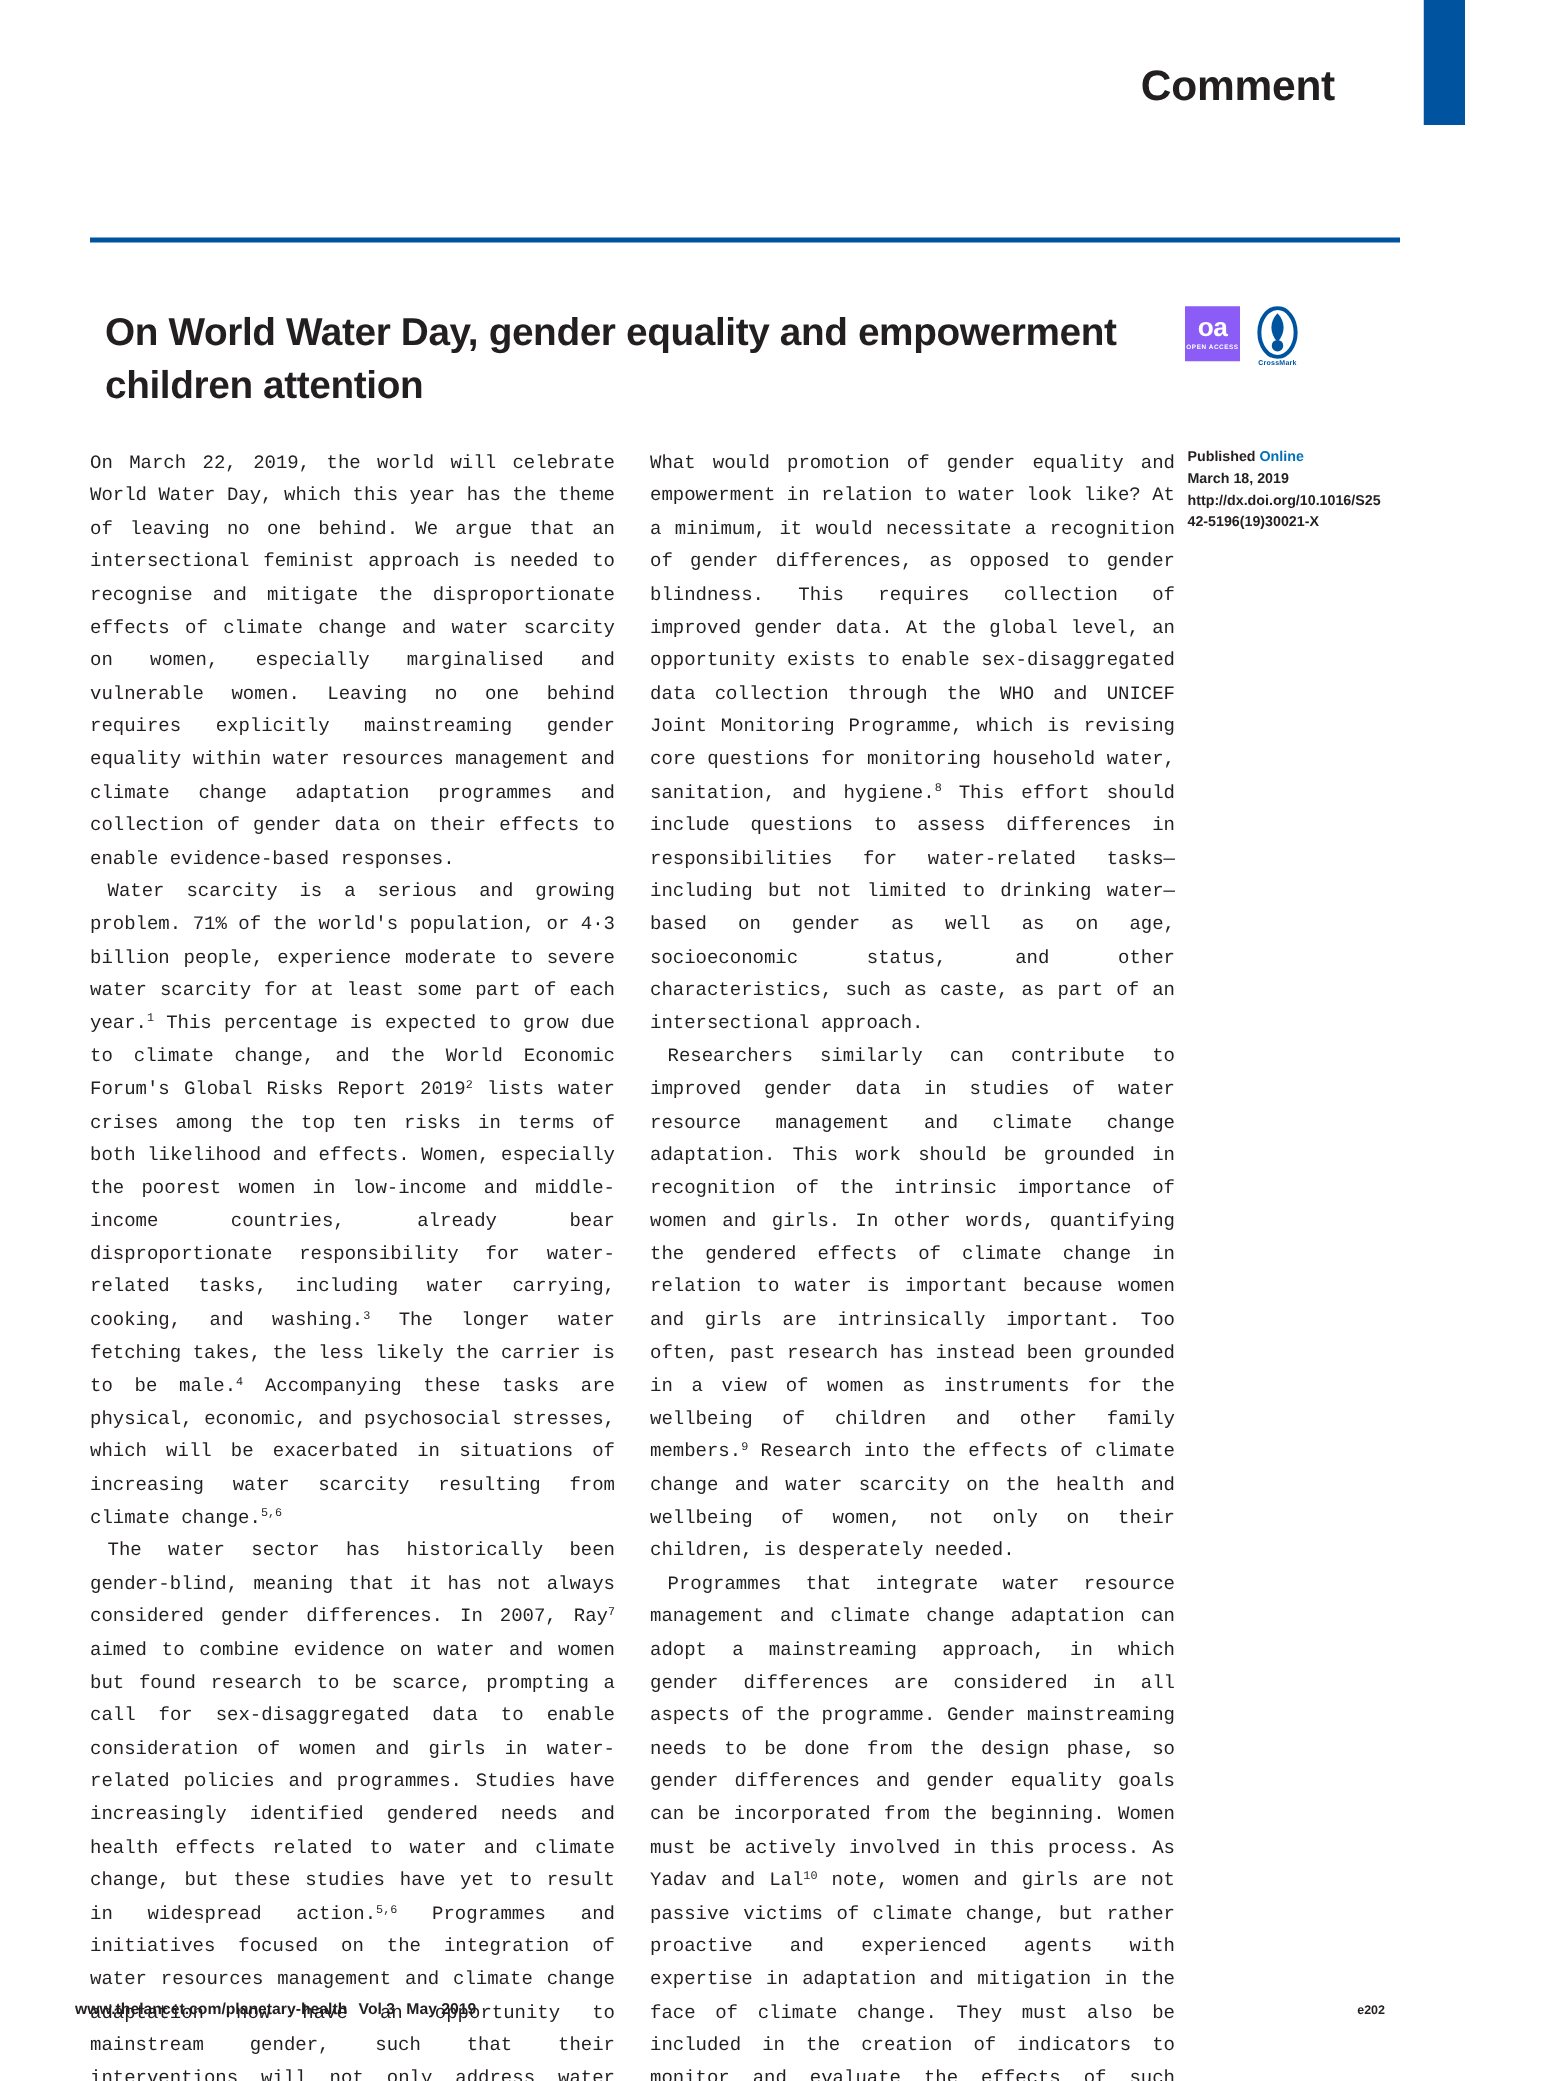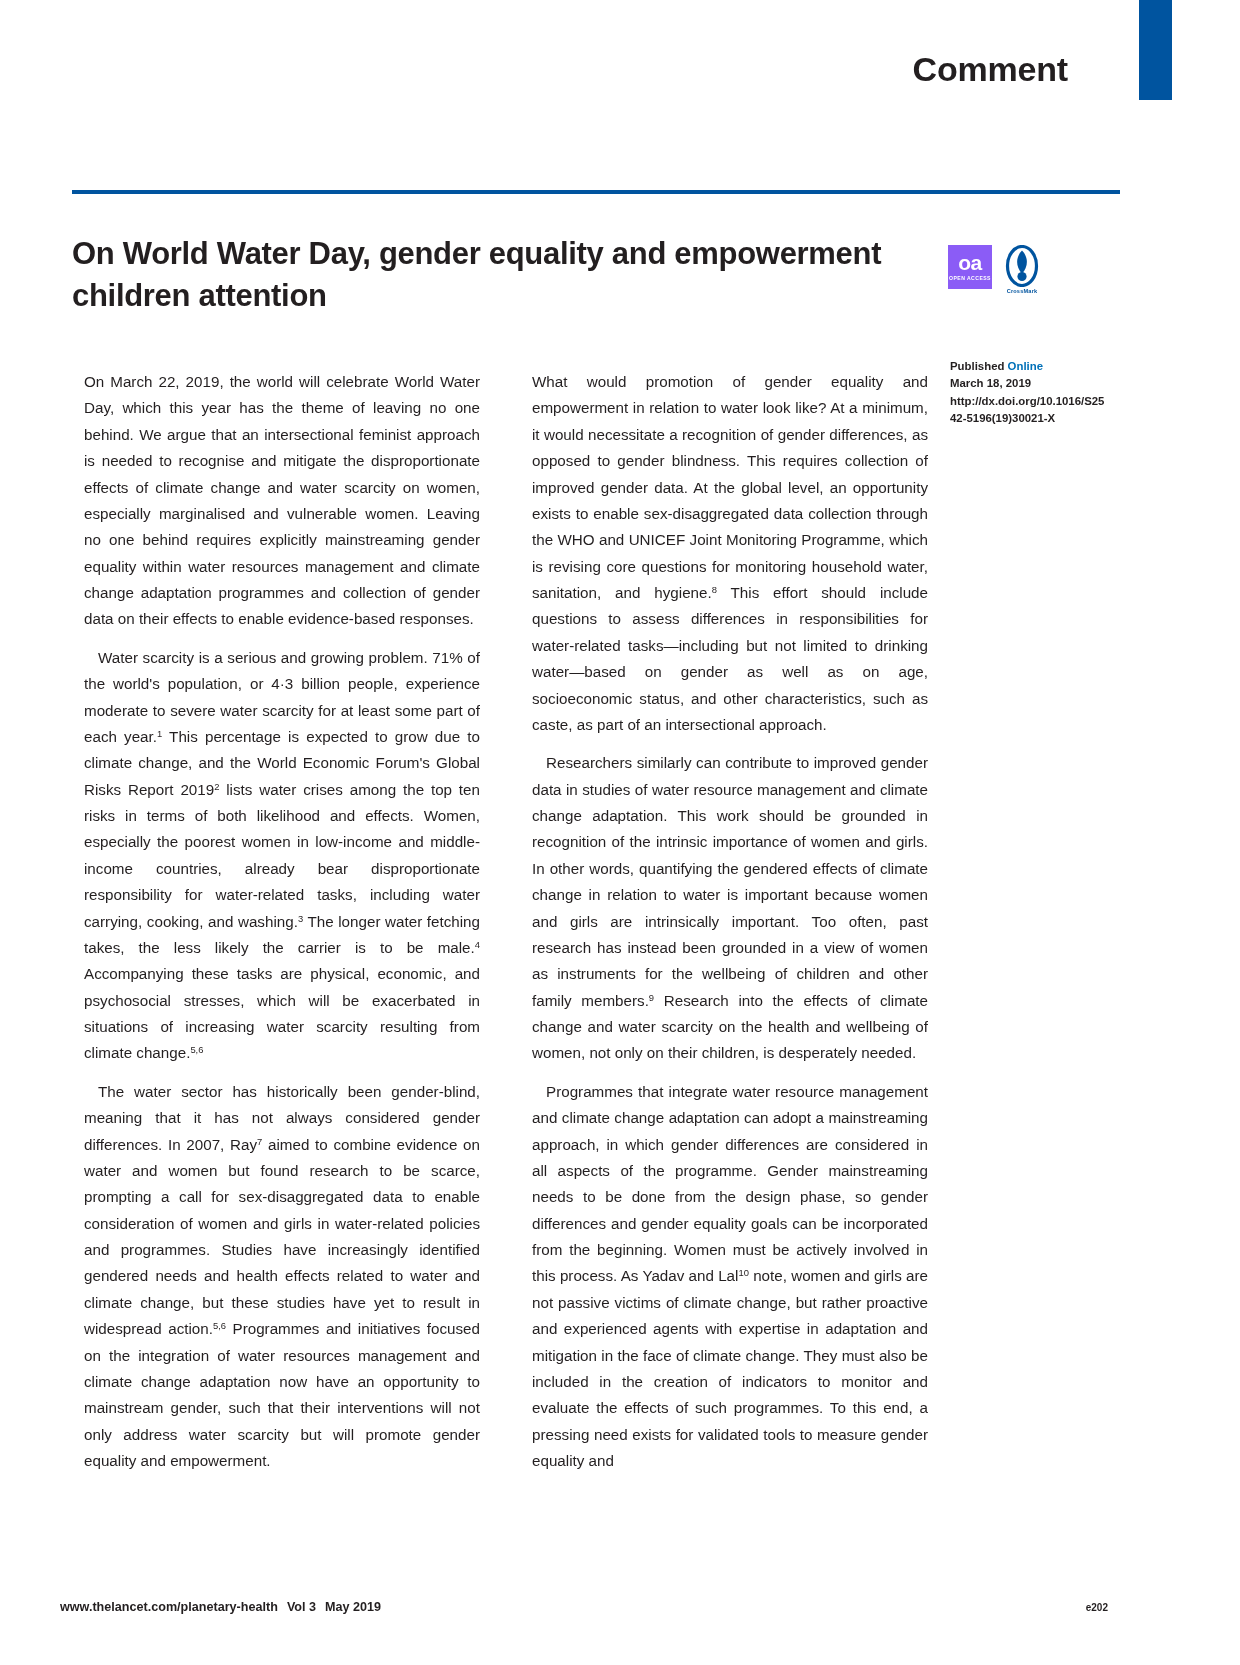--- a/index.html
+++ b/index.html
@@ -68,21 +68,21 @@
     top: 233px;
     width: 860px;
   }
   .article-title {
     font-family: "Liberation Sans", sans-serif;
     font-size: 31px;
     font-weight: bold;
     line-height: 1.36;
     letter-spacing: -0.3px;
     color: #231f20;
-    margin: 0;
+    margin: 12px;
   }
 
   
   .badges {
     position: absolute;
     left: 948px;
     top: 245px;
     display: flex;
     align-items: flex-start;
     gap: 9px;
@@ -135,22 +135,22 @@
   .col {
     position: absolute;
     top: 0;
     width: 420px;
     height: 1140px;
   }
   .col-left { left: 0; }
   .col-right { left: 448px; }
 
   .col p {
-    margin: 12px;
-    font-family: Liberation Sans, sans-serif;
+    margin: 0;
+    font-family: Liberation Mono, monospace;
     font-size: 15.2px;
     line-height: 1.735;
     text-align: justify;
     text-justify: inter-word;
     color: #231f20;
     hyphens: none;
   }
   .col p + p { text-indent: 14px; }
 
   sup {

